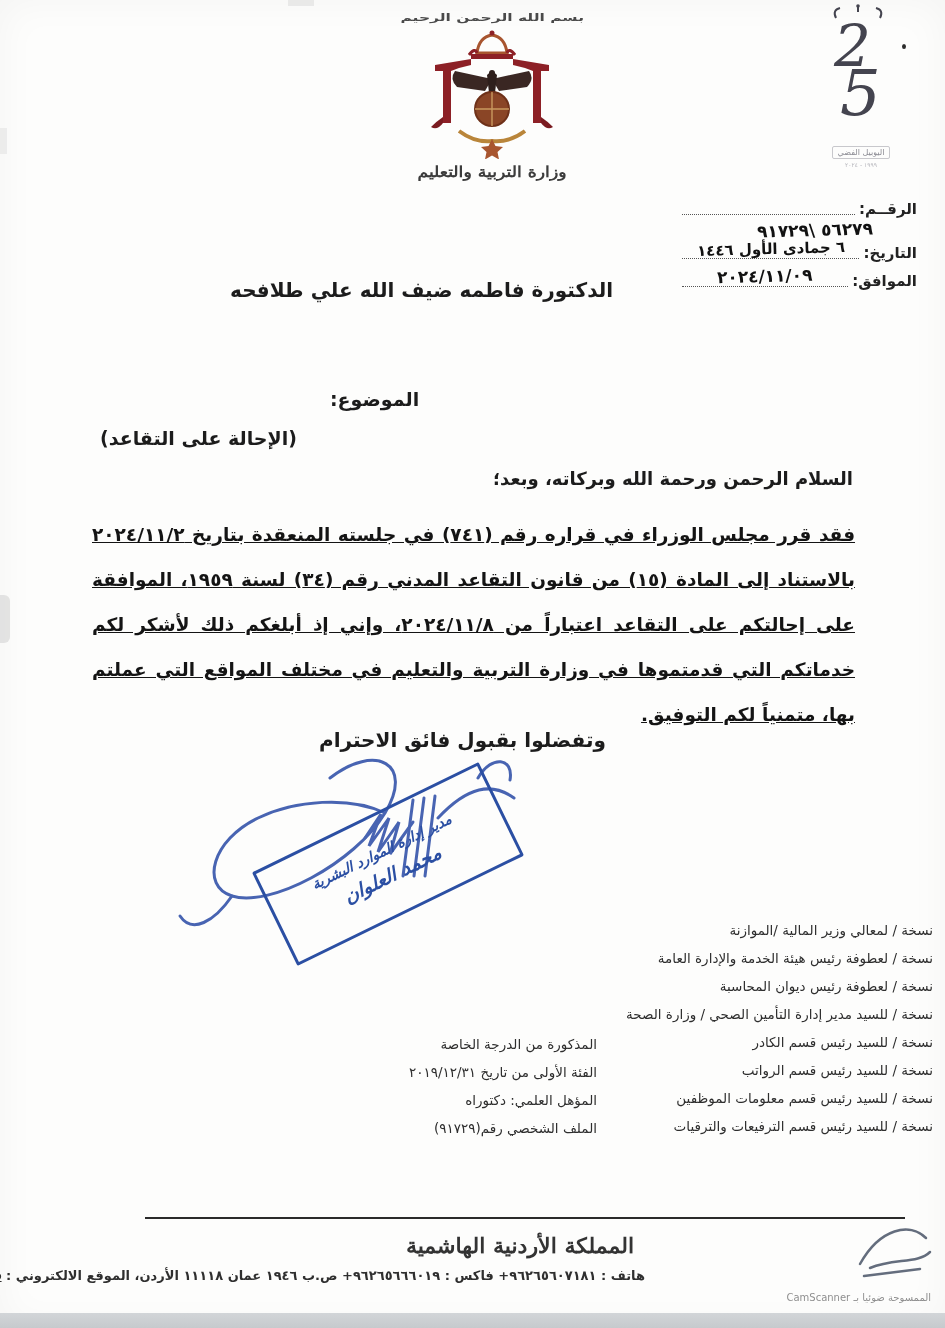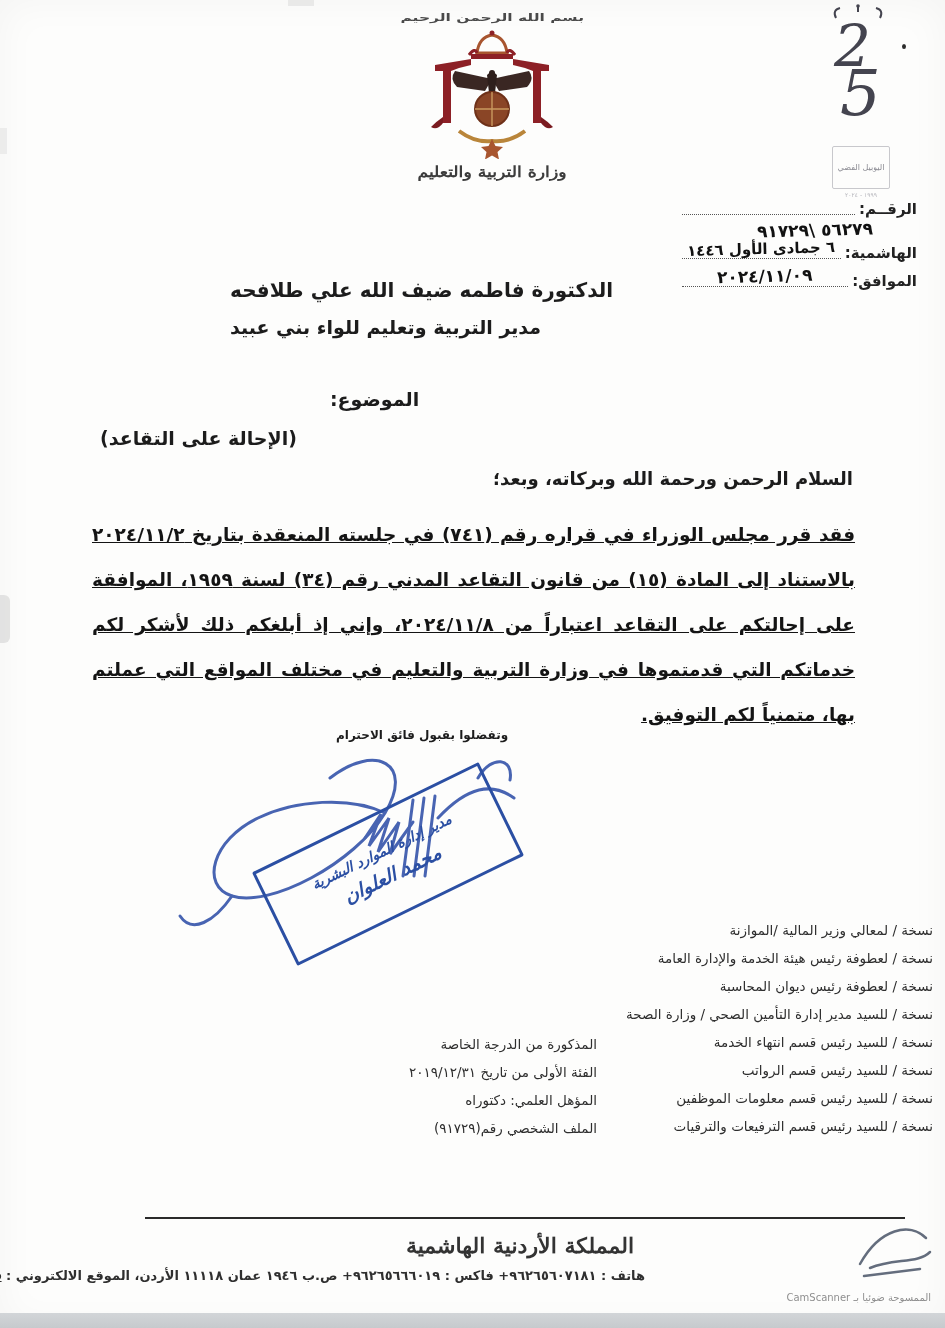--- a/index.html
+++ b/index.html
@@ -19,21 +19,21 @@
   .crest-wrap { left:392px; top:6px; width:200px; text-align:center; }
   .bismillah { display:inline-block; font-size:10px; color:#4a4a4a; transform:scaleX(1.55); transform-origin:center; letter-spacing:2px; white-space:nowrap; font-weight:700; }
   .ministry-callig { margin-top:4px; font-size:15px; font-weight:700; color:#3c3c3c; transform:scaleX(1.15); letter-spacing:1px; font-family:"DejaVu Serif", serif; }
 
   
   .jubilee { left:806px; top:18px; width:110px; text-align:center; color:#44444f; }
   .jubilee .digits { position:relative; height:110px; font-family:"DejaVu Serif", serif; font-style:italic; }
   .jubilee .d2 { position:absolute; left:28px; top:-6px; font-size:58px; font-weight:400; }
   .jubilee .d5 { position:absolute; left:34px; top:38px; font-size:64px; font-weight:400; }
   .jubilee .crownlets { position:absolute; left:24px; top:-14px; width:56px; height:16px; }
-  .jubilee .caption { margin-top:18px; display:inline-block; font-size:8px; color:#8a8a92; border:1px solid #c8c8cc; padding:16px 5px; border-radius:2px; }
+  .jubilee .caption { margin-top:18px; display:inline-block; font-size:8px; color:#8a8a92; border:1px solid #c8c8cc; padding:1px 5px; border-radius:2px; }
   .jubilee .microline { margin-top:2px; font-size:6px; color:#b5b5bb; letter-spacing:1px; }
   .spot-dot { left:902px; top:44px; width:4px; height:5px; background:#2b2b2b; border-radius:50%; }
 
   
   .refs { right:28px; top:200px; width:235px; font-size:15px; }
   .ref-row { display:flex; align-items:flex-end; margin-bottom:4px; direction:rtl; }
   .ref-label { font-weight:700; white-space:nowrap; color:#222; }
   .ref-dots { flex:1; border-bottom:1.5px dotted #555; margin:0 4px 3px 0; min-height:14px; text-align:center; }
   .hand { font-weight:800; font-size:17px; letter-spacing:2px; color:#111; transform:rotate(-1.5deg); display:inline-block; white-space:nowrap; }
   .ref-num-value { margin-top:-2px; text-align:center; padding-left:30px; }
@@ -49,21 +49,21 @@
 
   
   .greeting { right:92px; top:468px; font-size:18px; font-weight:700; }
   .body-par {
     right:90px; left:92px; top:512px;
     font-size:18.5px; font-weight:700; line-height:45px;
     text-align:justify; text-align-last:right; direction:rtl; color:#141414;text-decoration:underline;
   }
 
   
-  .closing { left:336px; top:728px; font-size:12px; font-weight:700;text-align:right; }
+  .closing { left:319px; top:728px; font-size:20px; font-weight:700;text-align:right; }
   .minister-title { left:106px; top:770px; font-size:17px; font-weight:700; white-space:nowrap; }
   .sig-svg { left:170px; top:738px; width:400px; height:230px; pointer-events:none; }
   .stamp {
     left:262px; top:812px; width:252px; height:104px;
     border:3px solid #2b4fa3; border-radius:2px;
     transform:rotate(-26deg);
     display:flex; flex-direction:column; justify-content:center; align-items:center;
     color:#2b4fa3; background:rgba(255,255,255,0.0);
   }
   .stamp .s1 { font-size:14px; font-weight:700; font-style:italic; transform:skewX(-4deg); }
@@ -156,32 +156,31 @@
 
   <div class="abs refs">
     <div class="ref-row">
       <span class="ref-label">الرقــم:</span>
       <span class="ref-dots"></span>
     </div>
     <div class="ref-num-value">
       <span class="hand ltr">٥٦٢٧٩ \٩١٧٢٩</span>
     </div>
     <div class="ref-row">
-      <span class="ref-label">الهاشمية:</span>
+      <span class="ref-label">التاريخ:</span>
       <span class="ref-dots"><span class="hand rtl" style="font-size:15px;">٦ جمادى الأول ١٤٤٦</span></span>
     </div>
     <div class="ref-row">
       <span class="ref-label">الموافق:</span>
       <span class="ref-dots"><span class="hand ltr">٢٠٢٤/١١/٠٩</span></span>
     </div>
   </div>
 
   <div class="abs addressee rtl">
     <div class="l1">الدكتورة فاطمه ضيف الله علي طلافحه</div>
-    <div class="l2">مدير التربية وتعليم للواء بني عبيد</div>
   </div>
 
   <div class="abs subj-label rtl">الموضوع:</div>
   <div class="abs subj-value rtl">(الإحالة على التقاعد)</div>
 
   <div class="abs greeting rtl">السلام الرحمن ورحمة الله وبركاته، وبعد؛</div>
   <p class="abs body-par">فقد قرر مجلس الوزراء في قراره رقم (٧٤١) في جلسته المنعقدة بتاريخ ٢٠٢٤/١١/٢ بالاستناد إلى المادة (١٥) من قانون التقاعد المدني رقم (٣٤) لسنة ١٩٥٩، الموافقة على إحالتكم على التقاعد اعتباراً من ٢٠٢٤/١١/٨، وإني إذ أبلغكم ذلك لأشكر لكم خدماتكم التي قدمتموها في وزارة التربية والتعليم في مختلف المواقع التي عملتم بها، متمنياً لكم التوفيق.</p>
 
   <div class="abs closing rtl">وتفضلوا بقبول فائق الاحترام</div>
 
@@ -199,21 +198,21 @@
   <div class="abs stamp">
     <div class="s1 rtl">مدير إدارة الموارد البشرية</div>
     <div class="s2 rtl">محمد العلوان</div>
   </div>
 
   <div class="abs copies">
     <div>نسخة / لمعالي وزير المالية /الموازنة</div>
     <div>نسخة / لعطوفة رئيس هيئة الخدمة والإدارة العامة</div>
     <div>نسخة / لعطوفة رئيس ديوان المحاسبة</div>
     <div>نسخة / للسيد مدير إدارة التأمين الصحي / وزارة الصحة</div>
-    <div>نسخة / للسيد رئيس قسم انتهاء الخدمة</div>
+    <div>نسخة / للسيد رئيس قسم الكادر</div>
     <div>نسخة / للسيد رئيس قسم الرواتب</div>
     <div>نسخة / للسيد رئيس قسم معلومات الموظفين</div>
     <div>نسخة / للسيد رئيس قسم الترفيعات والترقيات</div>
   </div>
 
   <div class="abs notes">
     <div>المذكورة من الدرجة الخاصة</div>
     <div>الفئة الأولى من تاريخ ٢٠١٩/١٢/٣١</div>
     <div>المؤهل العلمي: دكتوراه</div>
     <div>الملف الشخصي رقم(٩١٧٢٩)</div>

